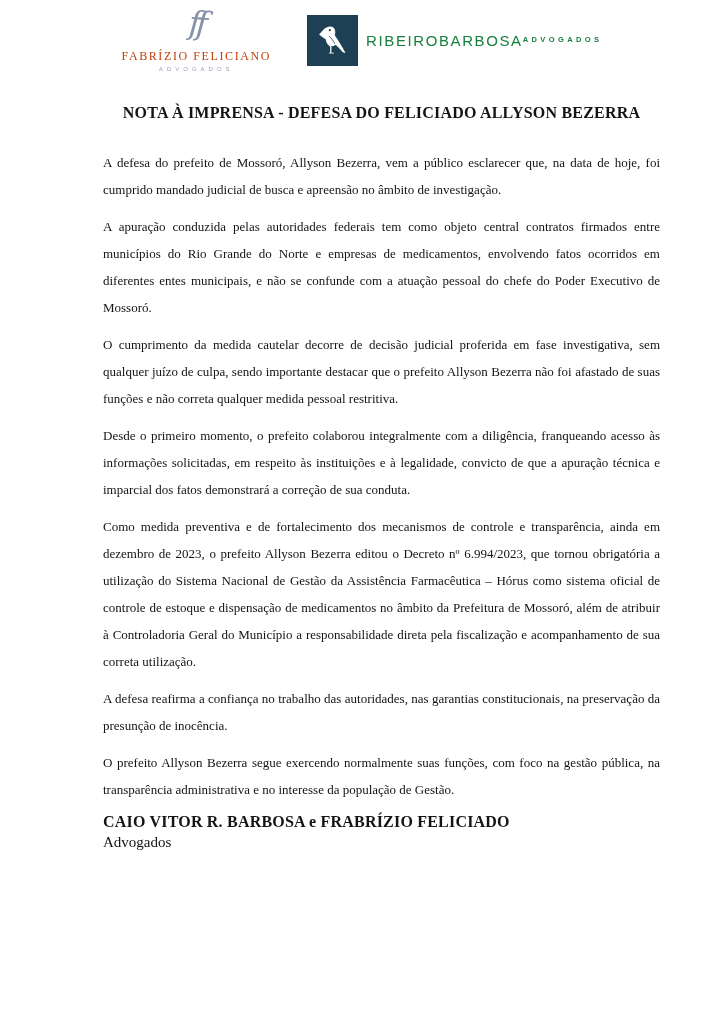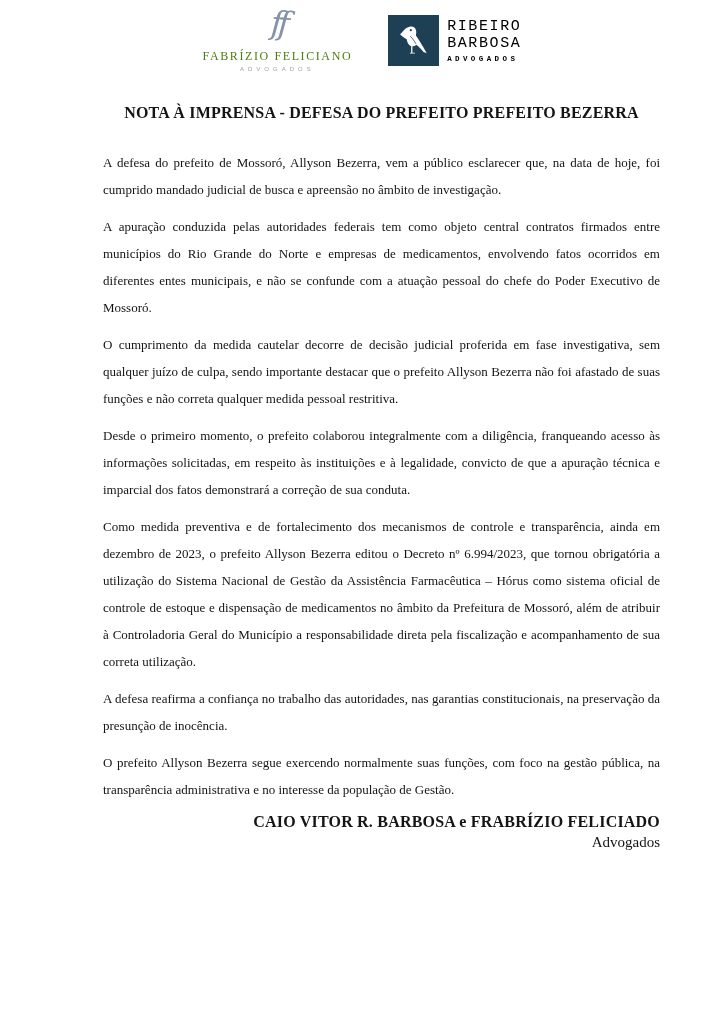--- a/index.html
+++ b/index.html
@@ -36,21 +36,21 @@
     letter-spacing: -5px;
     color: #8592aa;
     height: 32px;
     line-height: 30px;
     transform: rotate(4deg);
   }
   .logo-ff .firm-name {
     font-family: "Liberation Serif", serif;
     font-size: 12px;
     letter-spacing: 1.6px;
-    color: #4d7c0f;
+    color: #c2410c;
     margin-top: 10px;
     white-space: nowrap;
   }
   .logo-ff .firm-sub {
     font-family: "Liberation Sans", sans-serif;
     font-size: 6px;
     letter-spacing: 4px;
     color: #97a2b5;
     margin-top: 4px;
   }
@@ -58,23 +58,23 @@
   .logo-rb .square {
     width: 51px;
     height: 51px;
     background: #1d4054;
     display: flex;
     align-items: center;
     justify-content: center;
   }
   .logo-rb .rb-text {
     display: flex;
-    flex-direction: column;
-    font-family: Liberation Mono, monospace;
-    color: #000000;
+    flex-direction: row;
+    font-family: Liberation Sans, sans-serif;
+    color: #15803d;
   }
   .logo-rb .rb-line {
     font-size: 15px;
     letter-spacing: 1.6px;
     line-height: 17px;
     white-space: nowrap;
   }
   .logo-rb .rb-sub {
     font-size: 7.5px;
     font-weight: bold;
@@ -93,21 +93,21 @@
     white-space: nowrap;
   }
   .paragraphs { margin-top: 27px; }
   .paragraphs p {
     font-size: 13px;
     line-height: 27px;
     text-align: justify;
     margin-bottom: 10px;
     color: #131313;
   }
-  .signature { margin-top: 7px; text-align: right; }
+  .signature { margin-top: 7px; text-align: left; }
   .sig-names { font-weight: bold; font-size: 16px; letter-spacing: 0.2px; }
   .sig-role { font-size: 15px; margin-top: 3px; }
 </style>
 </head>
 <body>
 
 <div class="page">
 
   <div class="header">
 
@@ -132,21 +132,21 @@
         <span class="rb-line">RIBEIRO</span>
         <span class="rb-line">BARBOSA</span>
         <span class="rb-sub">ADVOGADOS</span>
       </div>
     </div>
 
   </div>
 
   <div class="content">
 
-    <div class="doc-title">NOTA À IMPRENSA - DEFESA DO PREFEITO PREFEITO BEZERRA</div>
+    <div class="doc-title">NOTA À IMPRENSA - DEFESA DO FELICIADO ALLYSON BEZERRA</div>
 
     <div class="paragraphs">
       <p>A defesa do prefeito de Mossoró, Allyson Bezerra, vem a público esclarecer que, na data de hoje, foi cumprido mandado judicial de busca e apreensão no âmbito de investigação.</p>
       <p>A apuração conduzida pelas autoridades federais tem como objeto central contratos firmados entre municípios do Rio Grande do Norte e empresas de medicamentos, envolvendo fatos ocorridos em diferentes entes municipais, e não se confunde com a atuação pessoal do chefe do Poder Executivo de Mossoró.</p>
       <p>O cumprimento da medida cautelar decorre de decisão judicial proferida em fase investigativa, sem qualquer juízo de culpa, sendo importante destacar que o prefeito Allyson Bezerra não foi afastado de suas funções e não correta qualquer medida pessoal restritiva.</p>
       <p>Desde o primeiro momento, o prefeito colaborou integralmente com a diligência, franqueando acesso às informações solicitadas, em respeito às instituições e à legalidade, convicto de que a apuração técnica e imparcial dos fatos demonstrará a correção de sua conduta.</p>
       <p>Como medida preventiva e de fortalecimento dos mecanismos de controle e transparência, ainda em dezembro de 2023, o prefeito Allyson Bezerra editou o Decreto nº 6.994/2023, que tornou obrigatória a utilização do Sistema Nacional de Gestão da Assistência Farmacêutica – Hórus como sistema oficial de controle de estoque e dispensação de medicamentos no âmbito da Prefeitura de Mossoró, além de atribuir à Controladoria Geral do Município a responsabilidade direta pela fiscalização e acompanhamento de sua correta utilização.</p>
       <p>A defesa reafirma a confiança no trabalho das autoridades, nas garantias constitucionais, na preservação da presunção de inocência.</p>
       <p>O prefeito Allyson Bezerra segue exercendo normalmente suas funções, com foco na gestão pública, na transparência administrativa e no interesse da população de Gestão.</p>
     </div>

